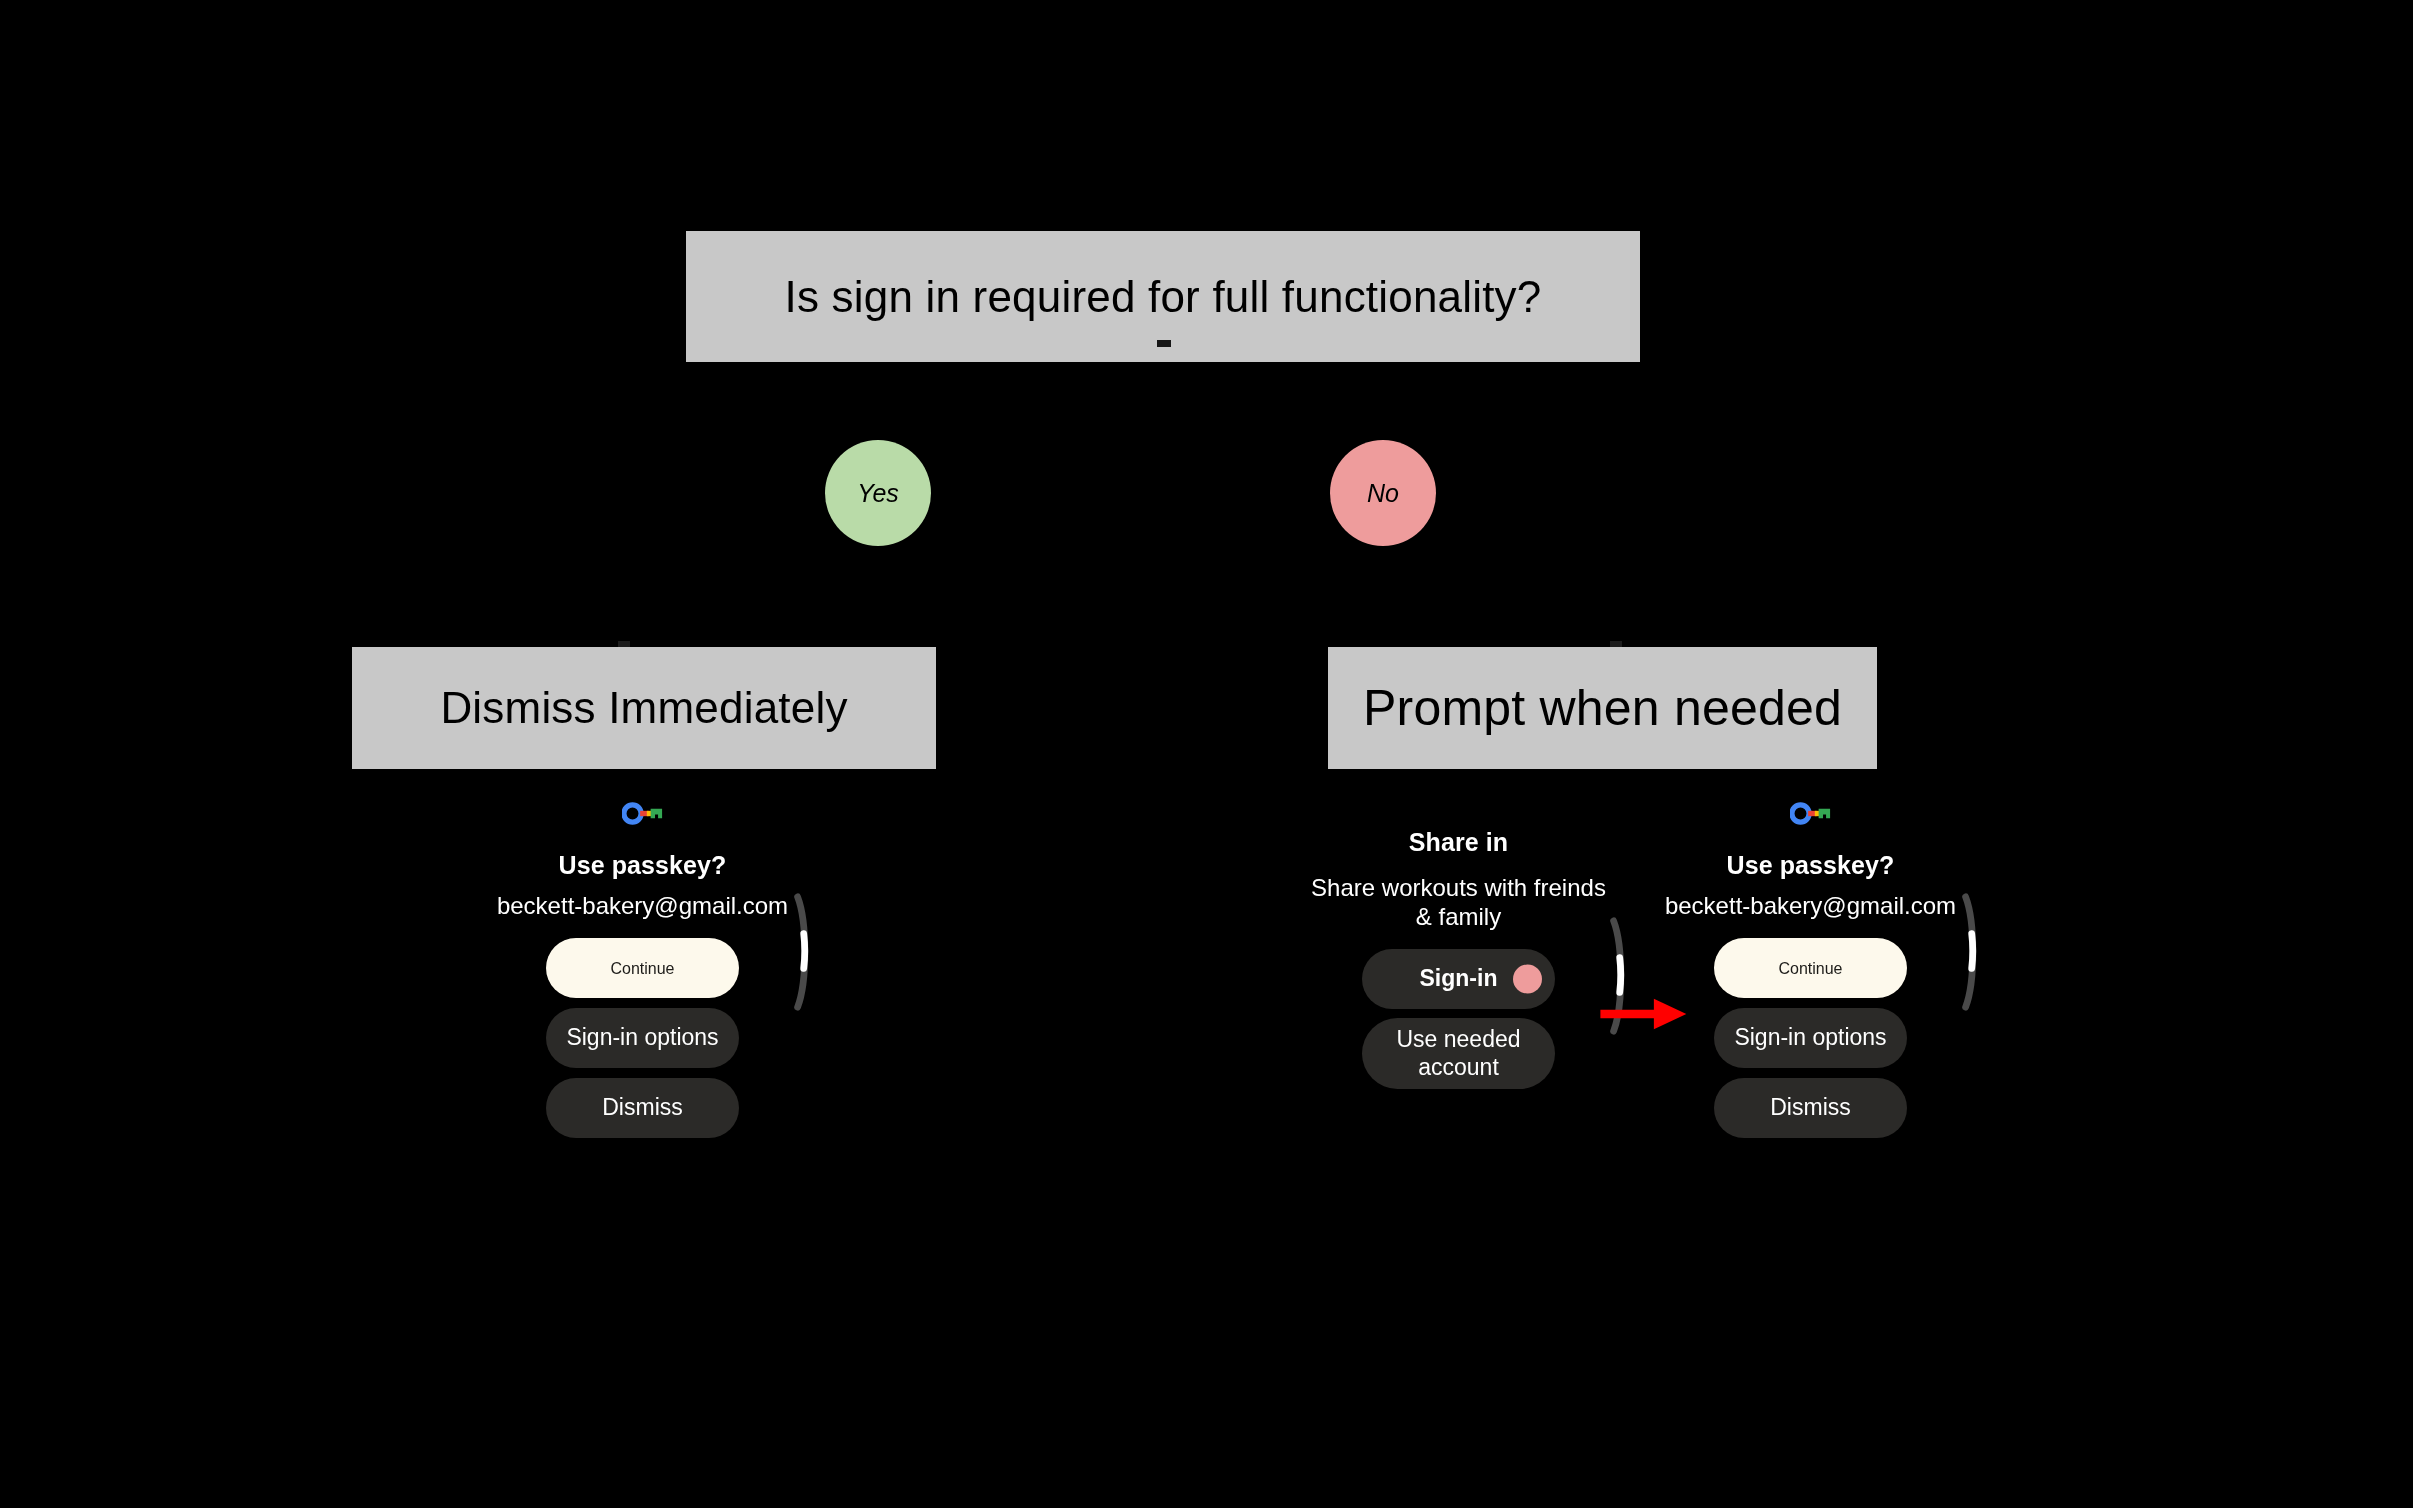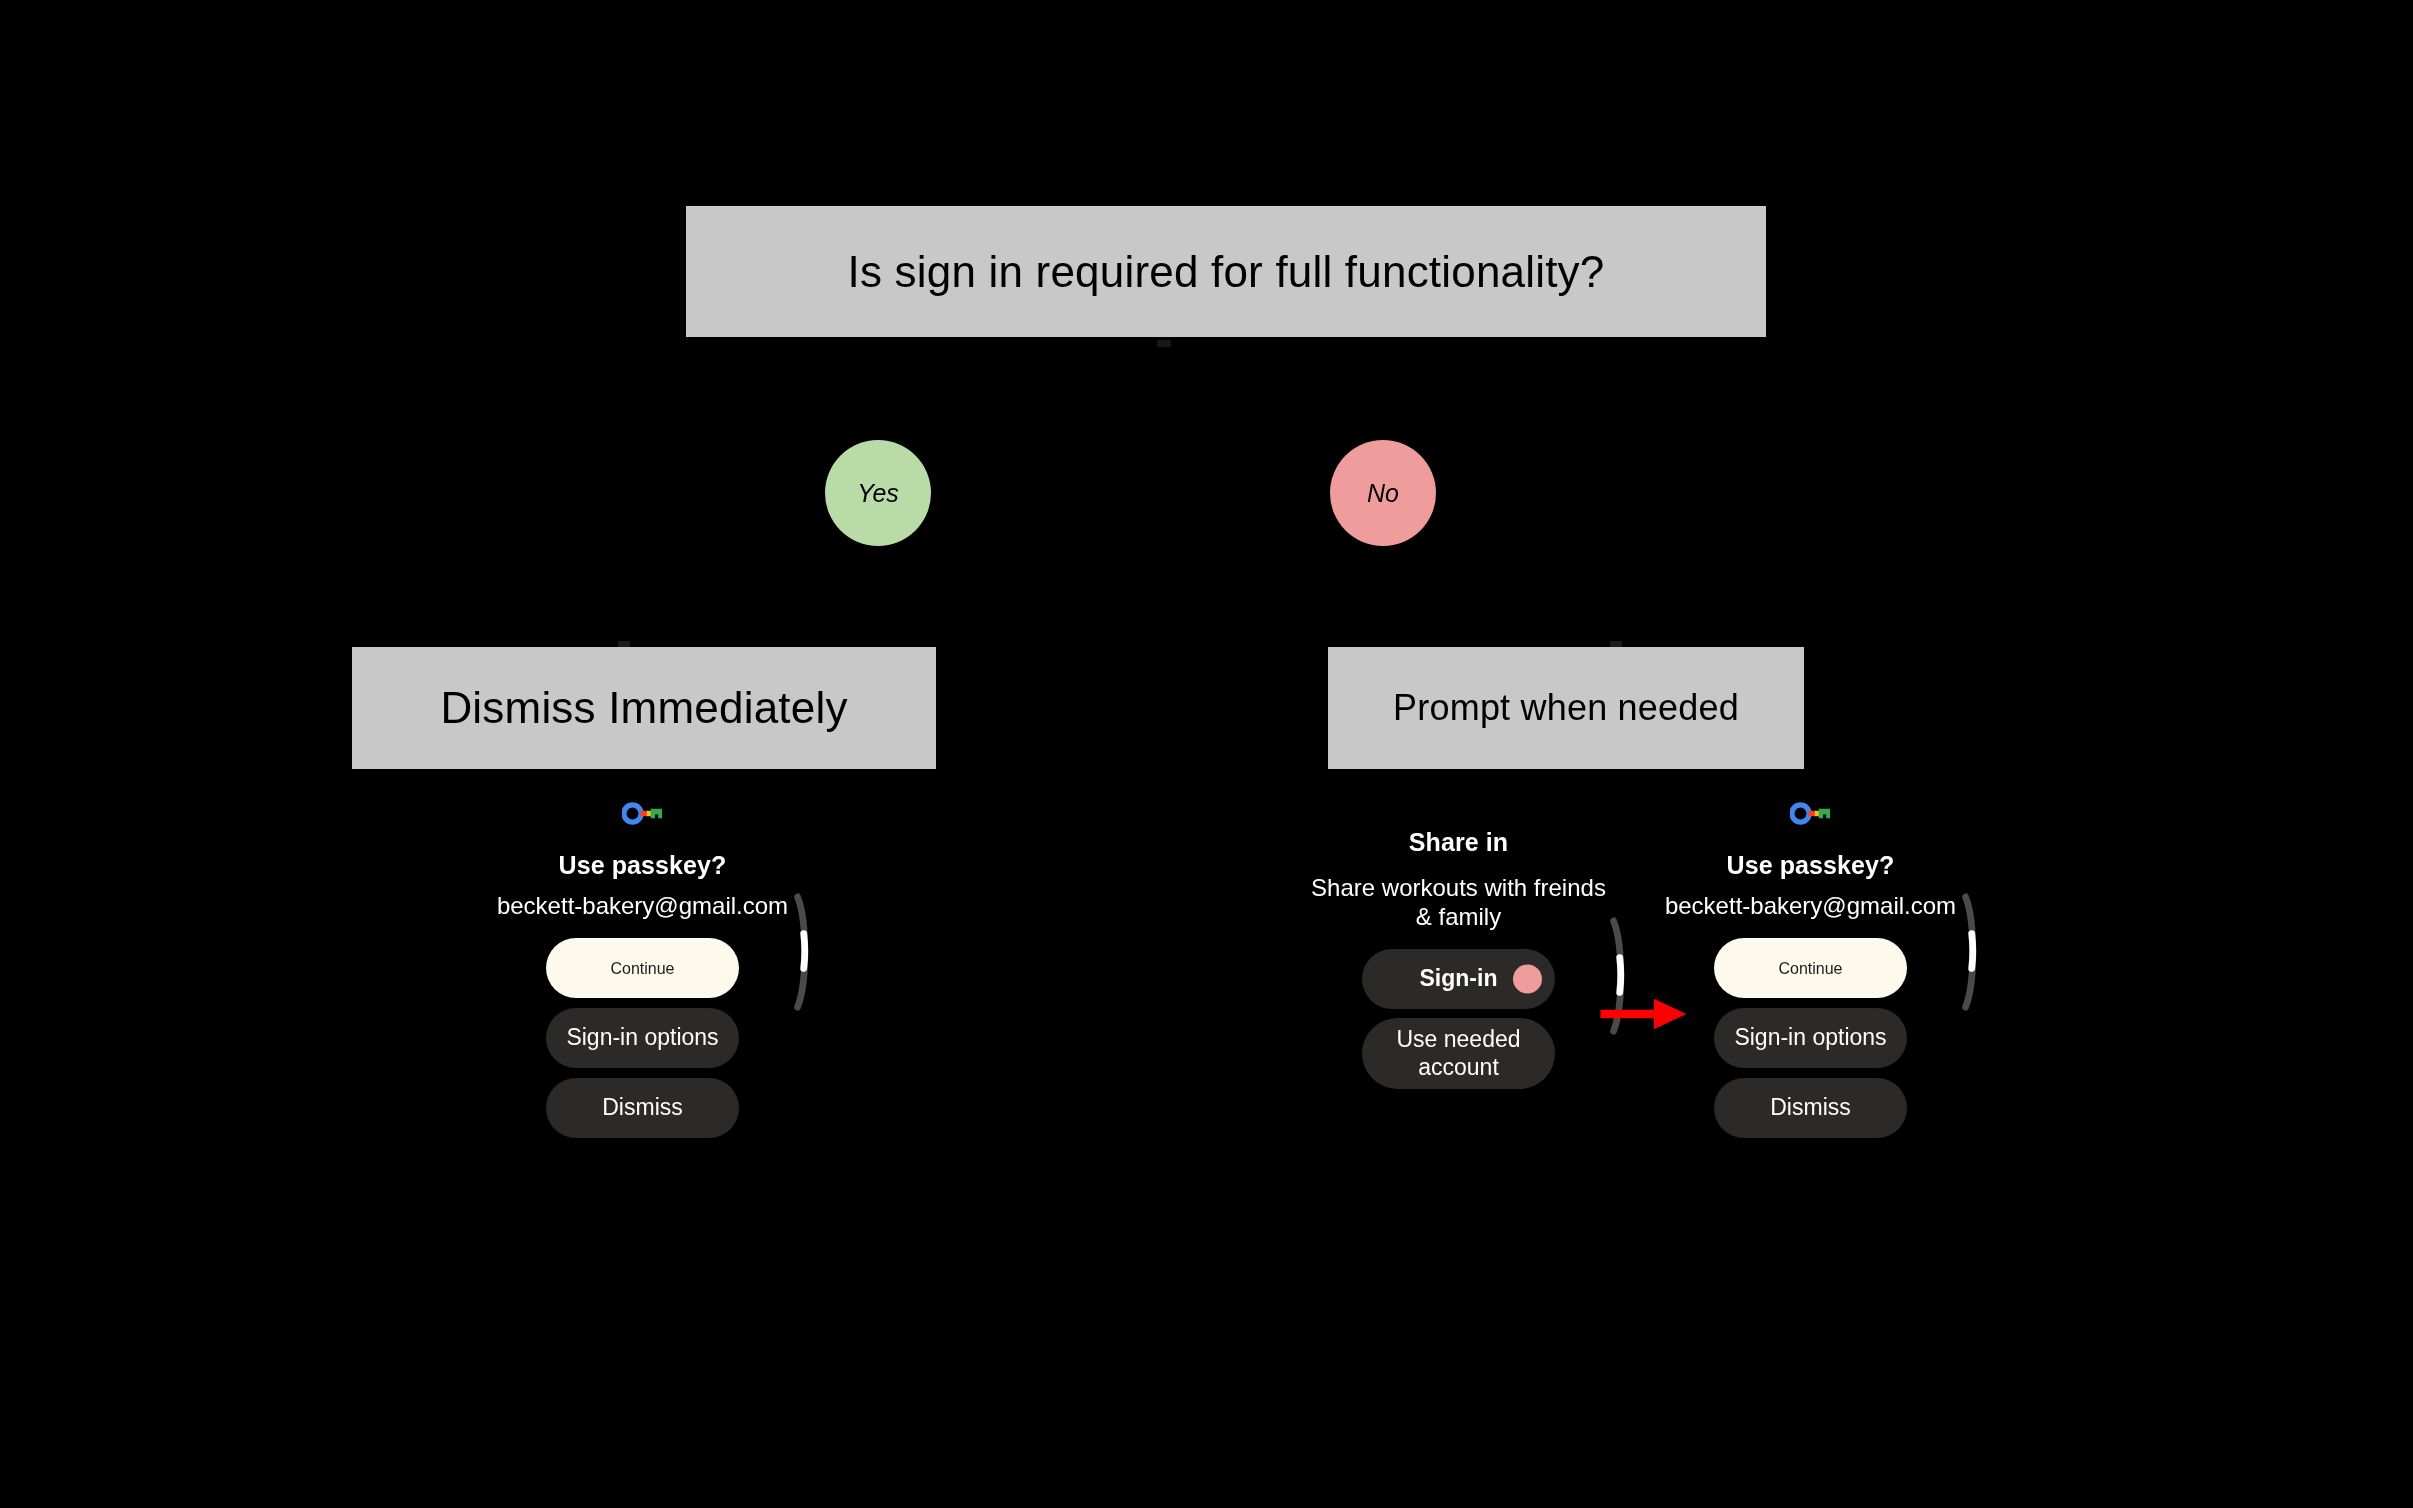--- a/index.html
+++ b/index.html
@@ -30,38 +30,38 @@
     display: flex;
     align-items: center;
     justify-content: center;
     text-align: center;
     font-weight: 400;
     letter-spacing: 0.2px;
     box-sizing: border-box;
   }
   #decision-box {
     left: 686px;
-    top: 206px;
-    width: 1080px;
+    top: 231px;
+    width: 954px;
     height: 131px;
     font-size: 44px;
   }
   #branch-box-yes {
     left: 352px;
     top: 647px;
     width: 584px;
     height: 122px;
     font-size: 44px;
   }
   #branch-box-no {
     left: 1328px;
     top: 647px;
-    width: 476px;
+    width: 549px;
     height: 122px;
-    font-size: 36px;
+    font-size: 50px;
   }
 
   
   .connector-stub {
     position: absolute;
     width: 13.5px;
     height: 6.8px;
     background: #161616;
   }
   #stub-decision { left: 1157px; top: 340px; }

